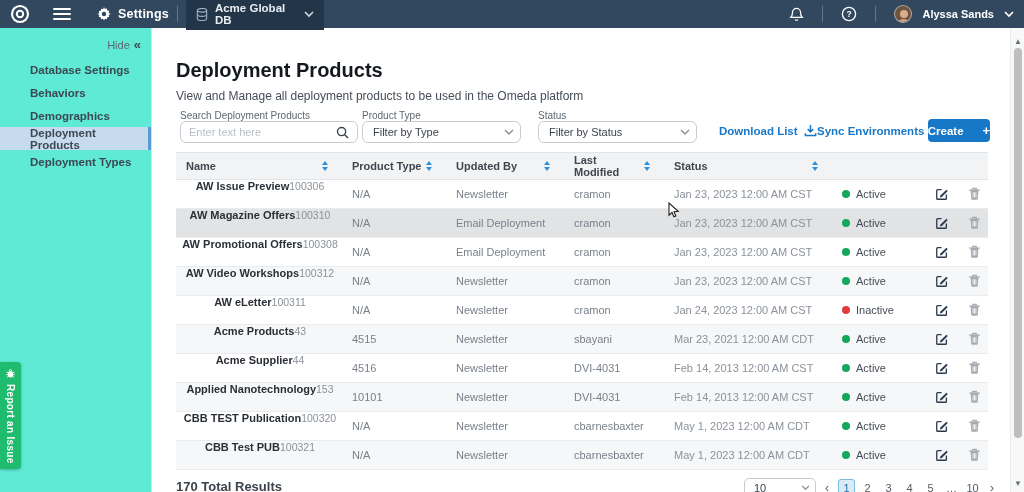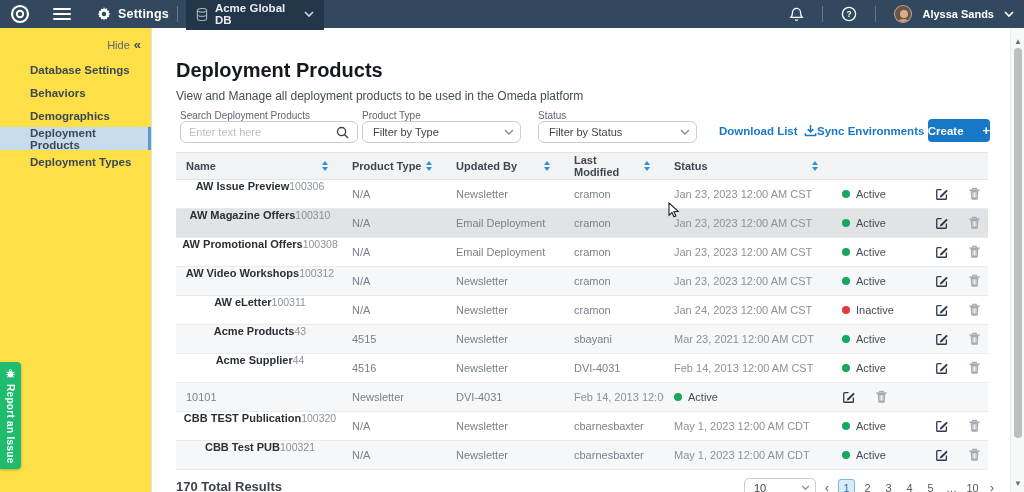--- a/index.html
+++ b/index.html
@@ -21,21 +21,21 @@
   .db-select .lbl { font-size:11.5px; font-weight:700; margin-left:7px; color:#e8edf2; flex:1; }
   .tb-right { margin-left:auto; display:flex; align-items:center; gap:10px; padding-right:10px; }
   .icon-btn { cursor:pointer; display:flex; align-items:center; }
   .avatar { width:18px; height:18px; border-radius:50%; background:#6e5341; position:relative; overflow:hidden; border:1px solid rgba(255,255,255,.5); }
   .avatar::after { content:""; position:absolute; left:4.5px; top:4px; width:8px; height:8px; border-radius:50%; background:#d9ae8c; }
   .avatar::before { content:""; position:absolute; left:3px; bottom:-3px; width:11px; height:6px; border-radius:50% 50% 0 0; background:#caa184; }
   .user-name { font-size:11px; font-weight:700; }
 
   
   .sidebar { position:absolute; left:0; top:28px; width:152px; height:464px;
-    background:#fde047; border-right:1px solid #dde1e5; z-index:5; }
+    background:#5eead4; border-right:1px solid #dde1e5; z-index:5; }
   .hide-link { position:absolute; top:9px; right:10px; font-size:11px; color:#5c6773;
     cursor:pointer; display:flex; align-items:center; gap:4px; }
   .hide-link .chev { font-size:13px; font-weight:700; color:#3d4854; }
   .side-list { position:absolute; top:30px; left:0; right:0; }
   .side-item { height:23px; display:flex; align-items:center; padding-left:30px;
     font-size:11.5px; font-weight:700; color:#3d4854; cursor:pointer; }
   .side-item.selected { background:#c6dcee; border-right:3px solid #5b9bd3; }
 
   
   .main { position:absolute; left:153px; top:28px; width:857px; height:464px; background:#fff; }
@@ -487,20 +487,24 @@
         <svg width="13" height="14" viewBox="0 0 14 16">
                 <path d="M1 3.5h12" stroke="#a6abb1" stroke-width="1.5"></path>
                 <path d="M5 3V1.5h4V3" fill="none" stroke="#a6abb1" stroke-width="1.4"></path>
                 <path d="M2.5 3.5l.8 10.2a1 1 0 0 0 1 .9h5.4a1 1 0 0 0 1-.9l.8-10.2z" fill="#a6abb1"></path>
                 <path d="M5.4 6v6M7 6v6M8.6 6v6" stroke="#f6f7f8" stroke-width="1"></path>
               </svg>
       </span>
     </div>
   </div>
         <div class="tgrid trow stripe">
+    <div class="td name-cell">
+      <span class="nm">Applied Nanotechnology</span>
+      <span class="nid">153</span>
+    </div>
     <div class="td">10101</div>
     <div class="td">Newsletter</div>
     <div class="td">DVI-4031</div>
     <div class="td date">Feb 14, 2013 12:00 AM CST</div>
     <div class="td">
       <span class="dot" style="background: rgb(22, 167, 92);"></span>
       <span class="status-txt">Active</span>
     </div>
     <div class="td act">
       <span class="icon-act">

